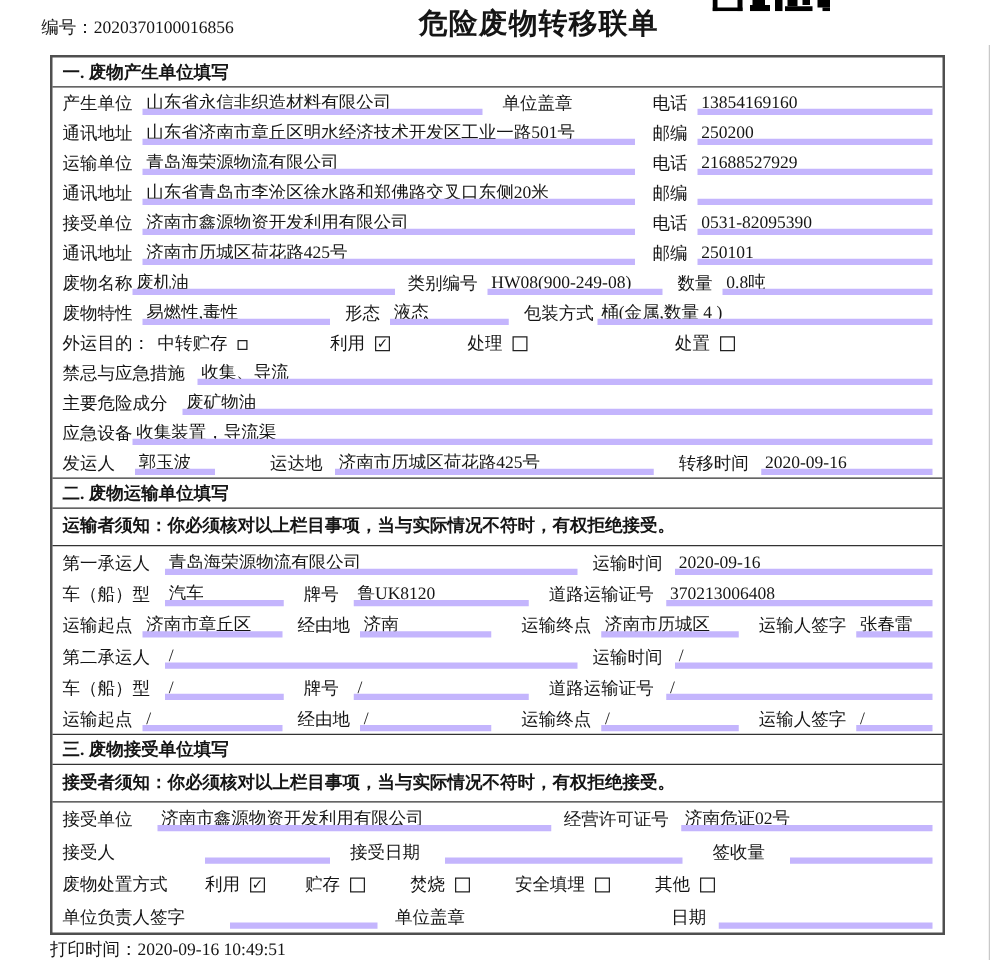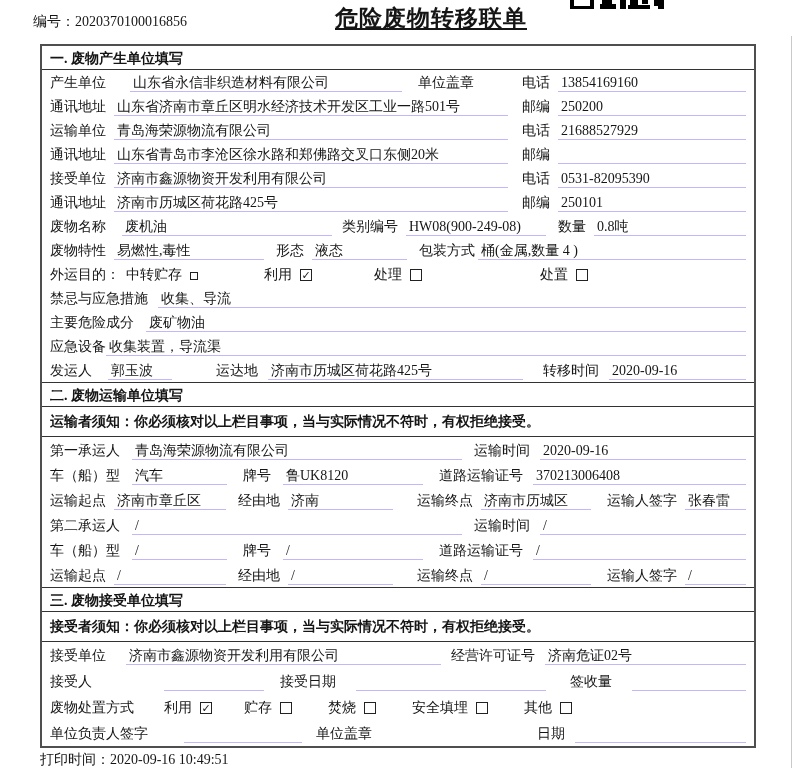--- a/index.html
+++ b/index.html
@@ -1,33 +1,33 @@
 <!DOCTYPE html>
 <html><head>
 <meta charset="utf-8">
 <style>
   * { margin:0; padding:0; box-sizing:border-box; }
   html,body { width:796px; height:768px; background:#ffffff; }
   body { position:relative; font-family:"Liberation Serif","DejaVu Serif",serif; color:#151515; font-size:14px; overflow:hidden; }
 
   .serial { position:absolute; left:33px; top:13px; white-space:nowrap; }
-  .doc-title { position:absolute; left:300px; top:3px; width:262px; text-align:center; font-size:23px; font-weight:bold; letter-spacing:1px; white-space:nowrap;text-decoration:underline; }
+  .doc-title { position:absolute; left:300px; top:3px; width:262px; text-align:center; font-size:23px; font-weight:bold; letter-spacing:1px; white-space:nowrap; }
   .qr-frag { position:absolute; left:570px; top:0; }
   .edge-line { position:absolute; left:791px; top:36px; width:1px; height:732px; background:#c9c9c9; }
 
   .form-box { position:absolute; left:40px; top:44px; width:716px; border:2px solid #4f4f4f; background:#fff; }
 
   .sec-head { font-weight:bold; height:24px; line-height:23px; padding:1px 8px 0 8px; border-bottom:1px solid #333; font-size:14px; }
   .sec-head.bt { border-top:1px solid #333; height:25px; }
   .notice { height:30px; line-height:29px; padding:0 8px; border-bottom:1px solid #333; white-space:nowrap;font-weight:bold; }
 
   .row { display:flex; align-items:flex-end; height:24px; padding:0 8px 2px 8px; }
   .row.h25 { height:25px; } .row.h26 { height:26px; padding-bottom:3px; }
   .lb { white-space:nowrap; flex:0 0 auto; }
-  .v { border-bottom:1px solid #c4b5fd; height:19px; line-height:19px; padding:0 3px; white-space:nowrap; overflow:hidden; flex:0 0 auto; }
+  .v { border-bottom:5px solid #c4b5fd; height:19px; line-height:19px; padding:0 3px; white-space:nowrap; overflow:hidden; flex:0 0 auto; }
   .g { flex:1 1 auto; }
   .sp { flex:1 1 auto; }
   .vc { text-align:left; }
 
   .cb { display:inline-block; width:12px; height:12px; border:1px solid #222; margin-left:8px; margin-bottom:3px; text-align:center; line-height:11px; font-size:11px; flex:0 0 auto; }
   .cb-sm { width:8px; height:8px; margin-bottom:4px; }
 
   .print-line { position:absolute; left:40px; top:751px; white-space:nowrap; }
 </style>
 </head>
@@ -50,21 +50,21 @@
       <rect x="88" y="6" width="6" height="3"></rect>
   </g>
 </svg>
 <div class="edge-line"></div>
 
 <div class="form-box">
 
   <div class="sec-head">一. 废物产生单位填写</div>
 
   <div class="row">
-    <span class="lb" style="margin-right:24px">产生单位</span>
+    <span class="lb" style="margin-right:8px">产生单位</span>
     <span class="v" style="width:272px">山东省永信非织造材料有限公司</span>
     <span class="lb" style="margin-left:16px">单位盖章</span>
     <span class="sp"></span>
     <span class="lb" style="margin-right:8px">电话</span>
     <span class="v" style="width:188px">13854169160</span>
   </div>
 
   <div class="row">
     <span class="lb" style="margin-right:8px">通讯地址</span>
     <span class="v g" style="margin-right:14px">山东省济南市章丘区明水经济技术开发区工业一路501号</span>
@@ -94,21 +94,21 @@
   </div>
 
   <div class="row">
     <span class="lb" style="margin-right:8px">通讯地址</span>
     <span class="v g" style="margin-right:14px">济南市历城区荷花路425号</span>
     <span class="lb" style="margin-right:8px">邮编</span>
     <span class="v" style="width:188px">250101</span>
   </div>
 
   <div class="row">
-    <span class="lb" style="margin-right:16px">废物名称</span>
+    <span class="lb" style="margin-right:0">废物名称</span>
     <span class="v" style="width:210px">废机油</span>
     <span class="lb" style="margin-left:10px;margin-right:8px">类别编号</span>
     <span class="v" style="width:140px">HW08(900-249-08)</span>
     <span class="lb" style="margin-left:12px;margin-right:8px">数量</span>
     <span class="v g">0.8吨</span>
   </div>
 
   <div class="row">
     <span class="lb" style="margin-right:8px">废物特性</span>
     <span class="v" style="width:150px">易燃性,毒性</span>

